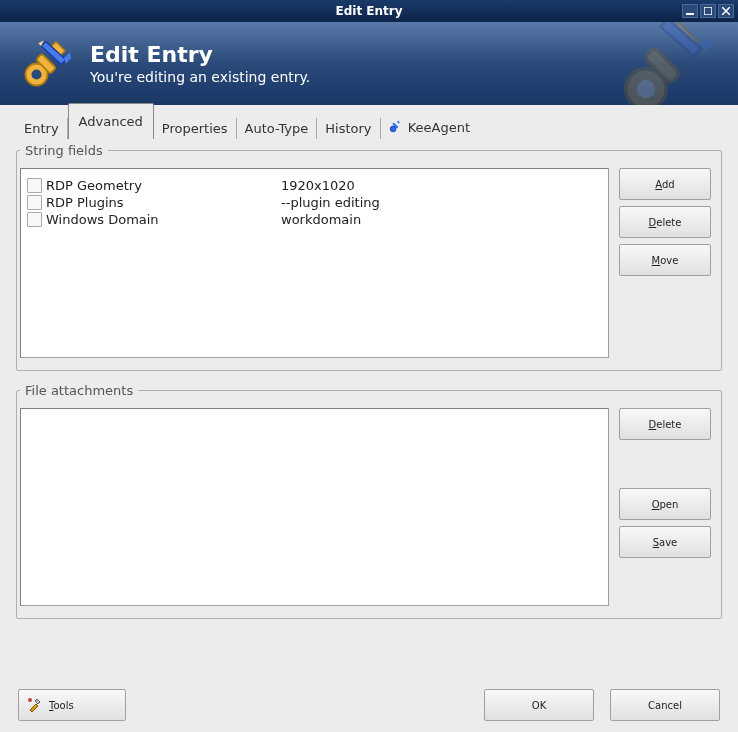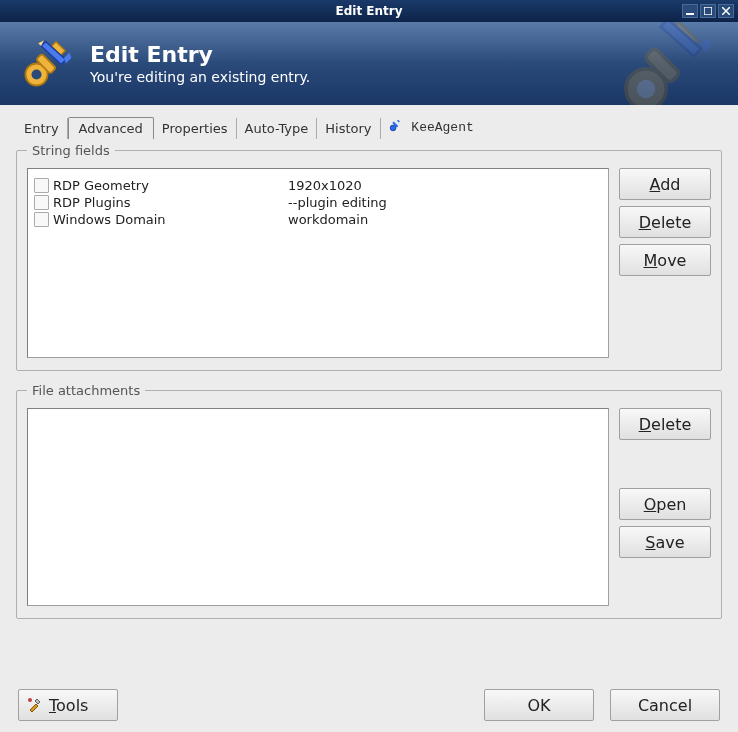--- a/index.html
+++ b/index.html
@@ -91,43 +91,43 @@
       font-size: 13px;
       height: 26px;
     }
     .tab {
       padding: 3px 8px;
       cursor: pointer;
       position: relative;
       color: #333;
       border-right: 1px solid #aaa;
     }
-    .tab:last-child { border-right: none; font-family: Liberation Mono, monospace; }
+    .tab:last-child { border-right: none; }
     .tab.active {
       border: 1px solid #888;
       border-bottom: none;
       background: #ececec;
       border-radius: 2px 2px 0 0;
-      padding: 3px 10px;
+      padding: 10px 10px;
     }
     .tab-icon {
       display: inline-block;
       vertical-align: middle;
       margin-right: 2px;
     }
     .fieldsets-wrap {
       flex: 1;
       padding: 4px 10px 0 10px;
       display: flex;
       flex-direction: column;
     }
     fieldset {
       border: 1px solid #b0b0b0;
       border-radius: 2px;
-      padding: 10px 10px 12px 10px;
+      padding: 10px 10px 12px 3px;
       margin-bottom: 12px;
       position: relative;
     }
     legend {
       padding: 0 5px;
       color: #555;
       font-size: 13px;
     }
     .field-row {
       display: flex;
@@ -167,37 +167,37 @@
       display: flex;
       flex-direction: column;
       gap: 6px;
     }
     .btn-col .spacer { height: 36px; }
     .dlg-btn {
       height: 32px;
       background: linear-gradient(to bottom, #f8f8f8, #e0e0e0);
       border: 1px solid #a0a0a0;
       border-radius: 2px;
-      font-size: 16px;
+      font-size: 10px;
       cursor: pointer;
       font-family: inherit;
       color: #222;
       display: flex;
       align-items: center;
       justify-content: center;
       text-align: center;
     }
     .dlg-btn .u { text-decoration: underline; }
     .footer {
       padding: 8px 12px 10px 12px;
       display: flex;
       align-items: center;
     }
     .footer .dlg-btn { width: 110px; }
-    .footer .tools-btn { width: 100px; justify-content: flex-start; padding-left: 8px; gap: 6px; }
+    .footer .tools-btn { width: 108px; justify-content: flex-start; padding-left: 8px; gap: 6px; }
     .footer .right { margin-left: auto; display: flex; gap: 16px; }
     .tools-icon {
       width: 16px; height: 16px;
     }
   </style>
 </head>
 <body>
 
 <div class="titlebar">
   <span class="titlebar-title">Edit Entry</span>

